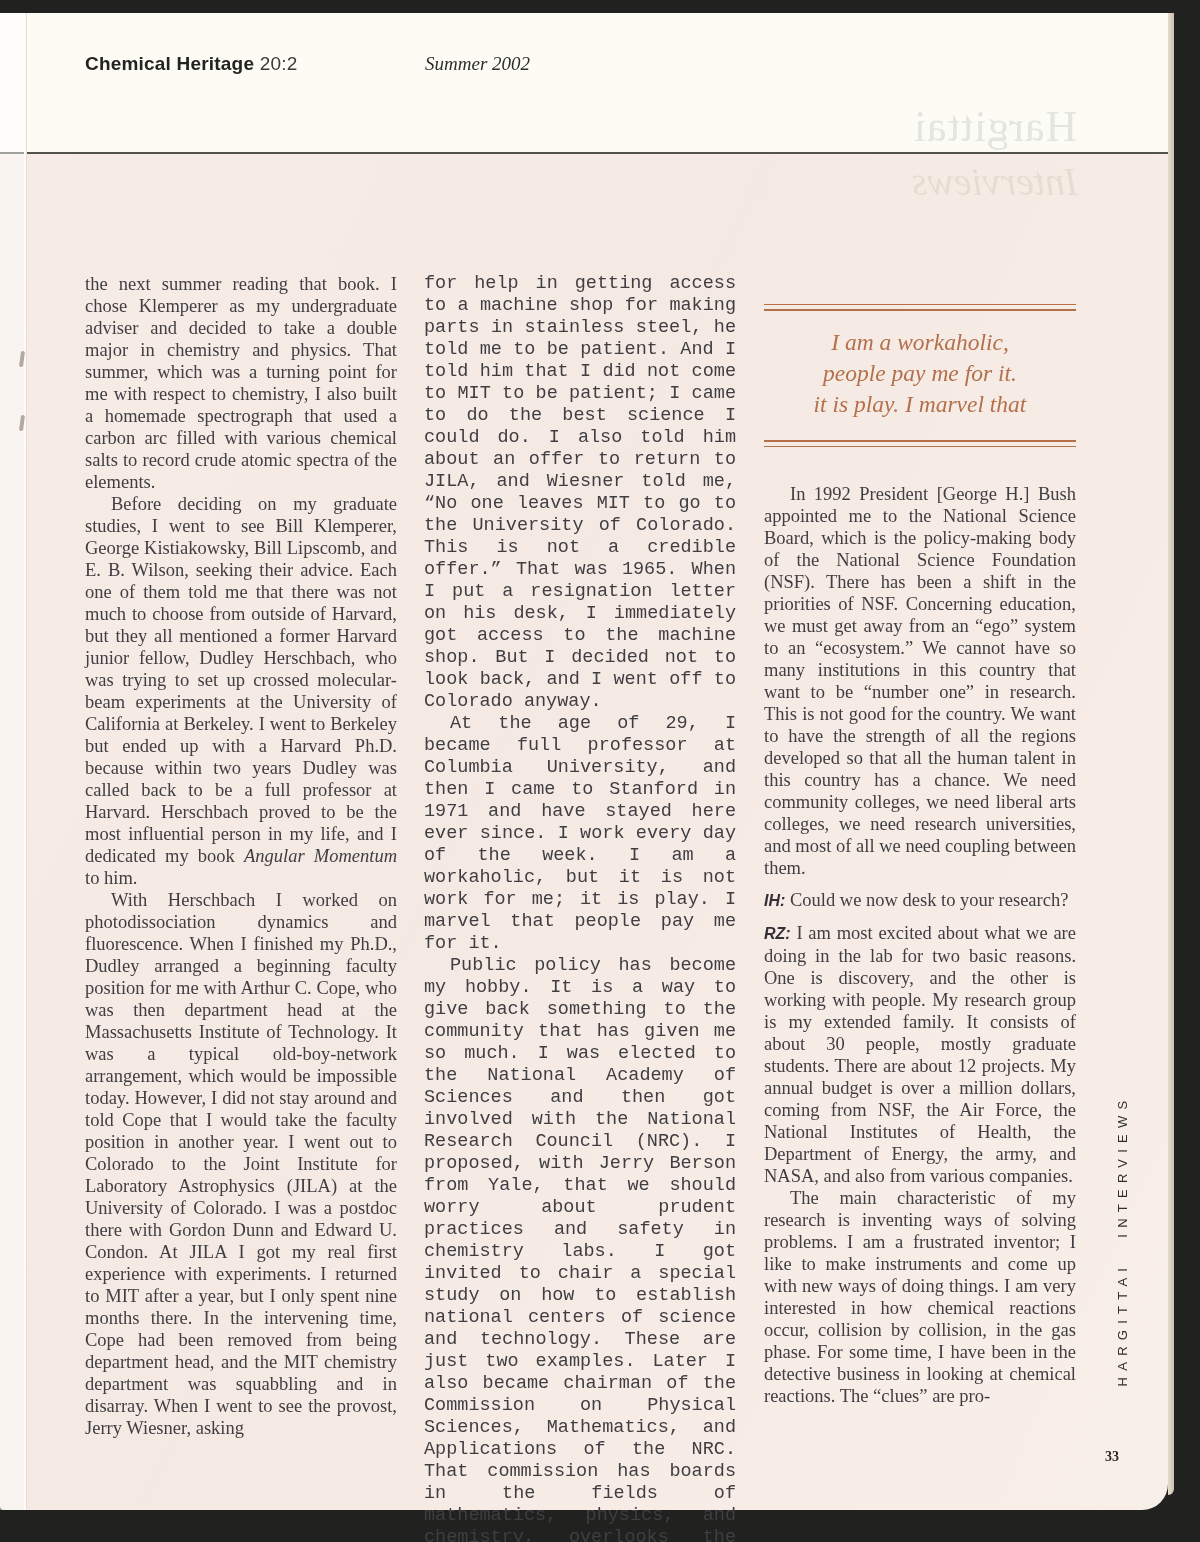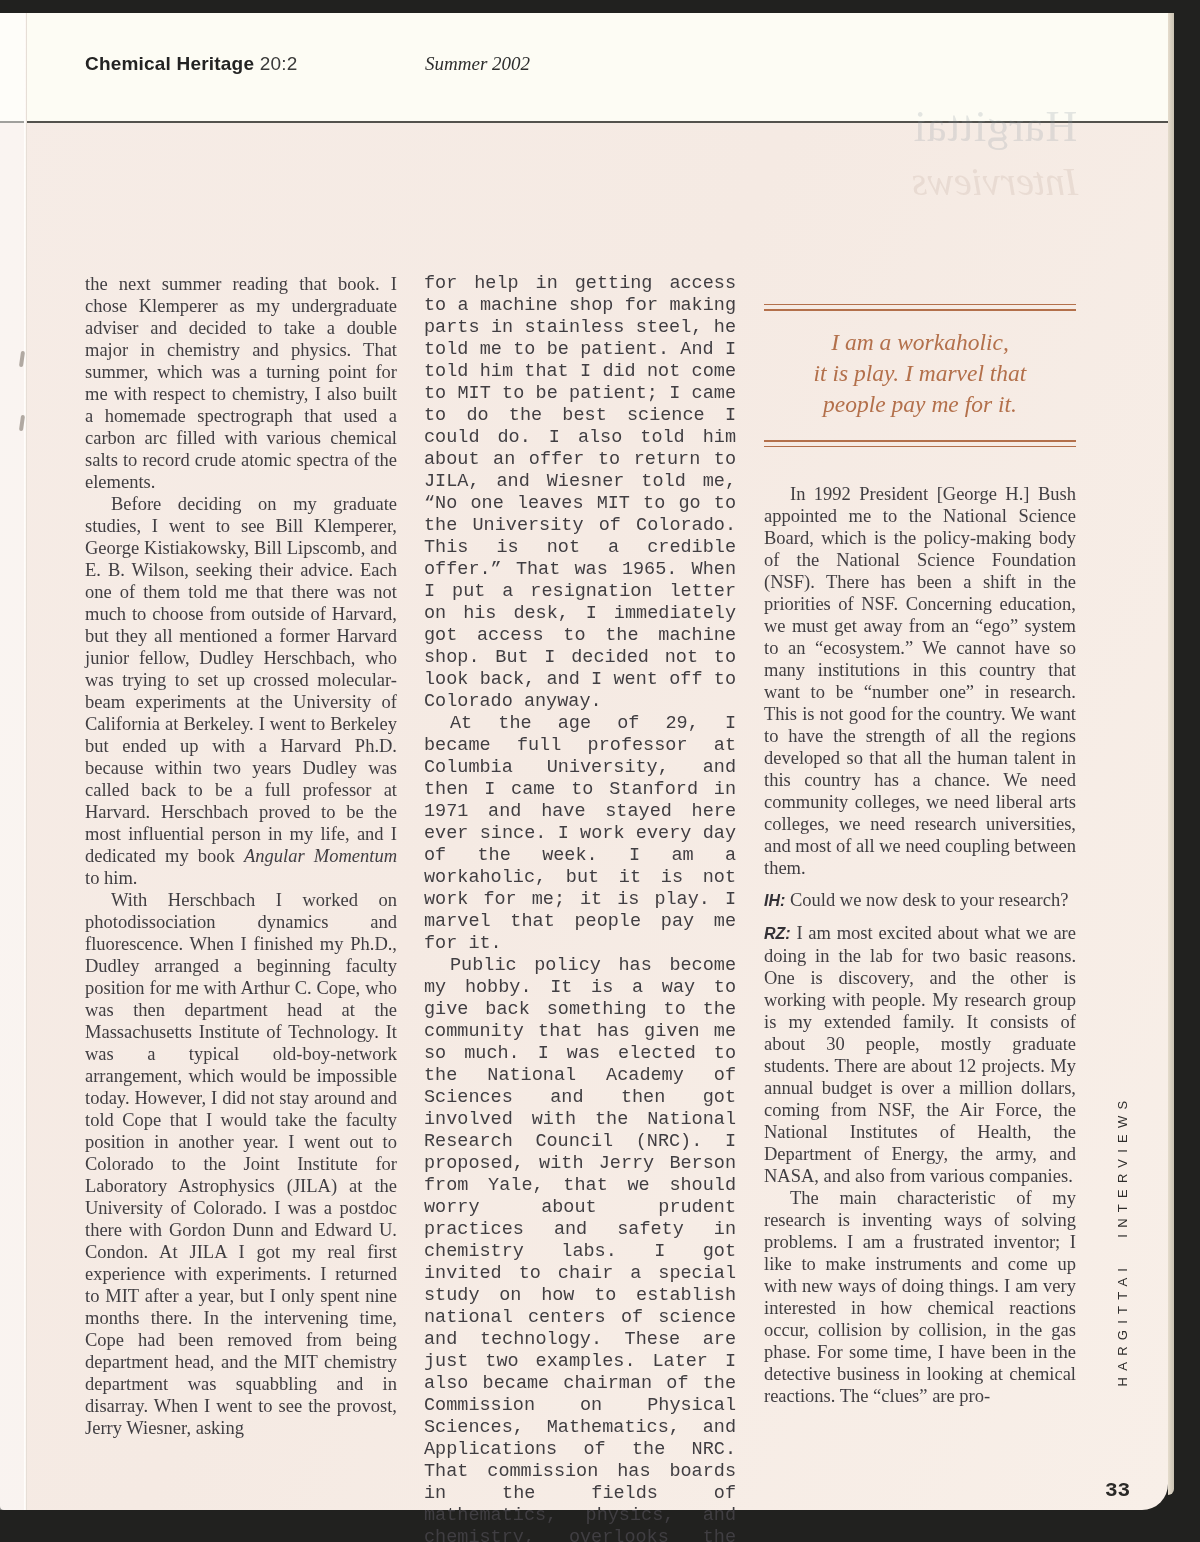--- a/index.html
+++ b/index.html
@@ -13,21 +13,21 @@
   
   .page {
     position:absolute; left:0; top:13px;
     width:1168px; height:1497px;
     background:linear-gradient(115deg, #f6ece6 0%, #f5eae3 45%, #f8efe8 100%);
     border-bottom-right-radius:26px;
     border-bottom-left-radius:4px;
   }
   .header-band {
     position:absolute; left:0; top:0;
-    width:100%; height:110px;
+    width:100%; height:141px;
     background:#fdfcf4;
     border-bottom:2px solid #53524d;
     box-sizing:border-box;
     text-decoration:underline;
   }
   .journal-title {
     position:absolute; left:85px; top:40px;
     font-family:"Liberation Sans", sans-serif;
     font-size:19px; color:#232323; letter-spacing:0.2px;
     white-space:nowrap;
@@ -103,22 +103,22 @@
   .vertical-label {
     position:absolute; left:946px; top:1220px; width:352px;
     transform:rotate(-90deg); transform-origin:center;
     font-family:"Liberation Sans", sans-serif;
     font-size:13px; color:#2f2e2c;
     letter-spacing:0.48em; word-spacing:1.1em;
     text-align:center; white-space:nowrap;
   }
   .folio {
     position:absolute; left:1105px; top:1436px;
-    font-family:Liberation Mono, monospace;
-    font-weight:bold; font-size:21px; color:#2b2a28;margin-top:30px;
+    font-family:Liberation Serif, serif;
+    font-weight:bold; font-size:14px; color:#2b2a28;
   }
 </style>
 </head>
 <body>
 
 <div class="page">
 
   <div class="header-band">
     <div class="journal-title">
       <span class="jname">Chemical Heritage</span>
@@ -148,22 +148,22 @@
     <p>for help in getting access to a machine shop for making parts in stainless steel, he told me to be patient. And I told him that I did not come to MIT to be patient; I came to do the best science I could do. I also told him about an offer to return to JILA, and Wiesner told me, “No one leaves MIT to go to the University of Colorado. This is not a credible offer.” That was 1965. When I put a resignation letter on his desk, I immediately got access to the machine shop. But I decided not to look back, and I went off to Colorado anyway.</p>
     <p class="indent">At the age of 29, I became full professor at Columbia University, and then I came to Stanford in 1971 and have stayed here ever since. I work every day of the week. I am a workaholic, but it is not work for me; it is play. I marvel that people pay me for it.</p>
     <p class="indent">Public policy has become my hobby. It is a way to give back something to the community that has given me so much. I was elected to the National Academy of Sciences and then got involved with the National Research Council (NRC). I proposed, with Jerry Berson from Yale, that we should worry about prudent practices and safety in chemistry labs. I got invited to chair a special study on how to establish national centers of science and technology. These are just two examples. Later I also became chairman of the Commission on Physical Sciences, Mathematics, and Applications of the NRC. That commission has boards in the fields of mathematics, physics, and chemistry, overlooks the National Institute of Standards and Technology and NASA, and gave me an insight into how the government works. NRC comprises the National Academy of Sciences, the National Academy of Engineering, and the Institute of Medicine. I had previous experience on the Scientific Advisory Board of IBM, where Paul Flory and I were the two chemistry members. Getting the experience of understanding how such a company works broadened my perspective of the world.</p>
   </div>
 
   <div class="col col3">
     <div class="pull-quote">
       <div class="rule-top"></div>
       <div class="pq-text">
         <div>I am a workaholic,</div>
+        <div>people pay me for it.</div>
         <div>it is play. I marvel that</div>
-        <div>people pay me for it.</div>
       </div>
       <div class="rule-bottom"></div>
     </div>
     <p class="indent">In 1992 President [George H.] Bush appointed me to the National Science Board, which is the policy-making body of the National Science Foundation (NSF). There has been a shift in the priorities of NSF. Concerning education, we must get away from an “ego” system to an “ecosystem.” We cannot have so many institutions in this country that want to be “number one” in research. This is not good for the country. We want to have the strength of all the regions developed so that all the human talent in this country has a chance. We need community colleges, we need liberal arts colleges, we need research universities, and most of all we need coupling between them.</p>
     <p class="qa"><span class="qa-prefix">IH:</span><span> Could we now desk to your research?</span></p>
     <p class="qa"><span class="qa-prefix">RZ:</span><span> I am most excited about what we are doing in the lab for two basic reasons. One is discovery, and the other is working with people. My research group is my extended family. It consists of about 30 people, mostly graduate students. There are about 12 projects. My annual budget is over a million dollars, coming from NSF, the Air Force, the National Institutes of Health, the Department of Energy, the army, and NASA, and also from various companies.</span></p>
     <p class="indent">The main characteristic of my research is inventing ways of solving problems. I am a frustrated inventor; I like to make instruments and come up with new ways of doing things. I am very interested in how chemical reactions occur, collision by collision, in the gas phase. For some time, I have been in the detective business in looking at chemical reactions. The “clues” are pro-</p>
   </div>
 
   <div class="vertical-label">HARGITTAI INTERVIEWS</div>

